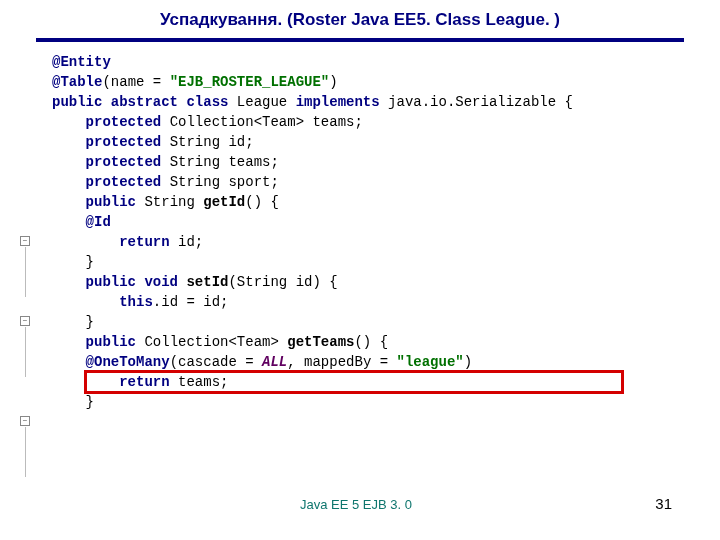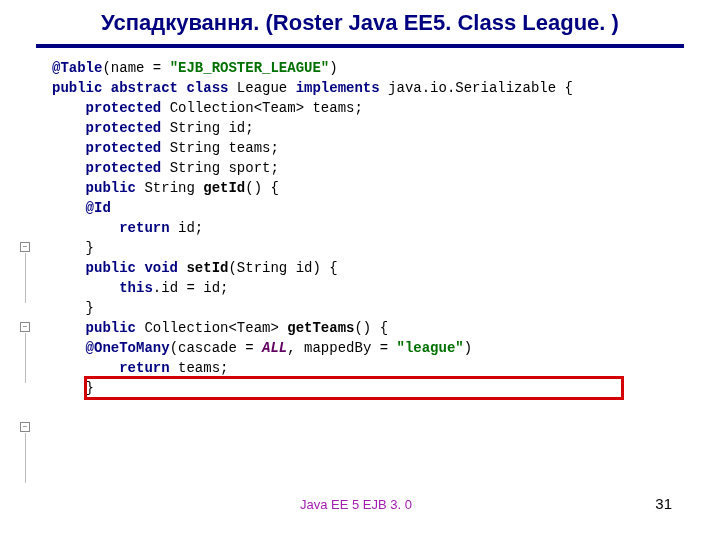--- a/index.html
+++ b/index.html
@@ -5,21 +5,21 @@
   * { margin: 0; padding: 0; box-sizing: border-box; }
   body {
     width: 720px;
     height: 540px;
     background: #ffffff;
     font-family: Arial, sans-serif;
     position: relative;
     overflow: hidden;
   }
   .slide-title {
-    font-size: 22px;
+    font-size: 17px;
     font-weight: bold;
     color: #000080;
     text-align: center;
     padding: 10px 20px 8px 20px;
   }
   .title-rule {
     height: 4px;
     background: #000080;
     margin: 0 36px 10px 36px;
   }
@@ -71,21 +71,21 @@
     left: 66px;
     width: 540px;
     height: 24px;
     pointer-events: none;
   }
   .footer-note {
     position: absolute;
     bottom: 28px;
     left: 300px;
     font-size: 13px;
-    color: #a21caf;
+    color: #0f766e;
   }
   .page-number {
     position: absolute;
     bottom: 28px;
     right: 48px;
     font-size: 15px;
     color: #000;
     margin-left: 48px;
   }
 </style>
@@ -99,20 +99,21 @@
 
   <div class="gutter">
     <div class="fold-box" style="top:184px;"></div>
     <div class="fold-line" style="top:195px;height:50px;"></div>
     <div class="fold-box" style="top:264px;"></div>
     <div class="fold-line" style="top:275px;height:50px;"></div>
     <div class="fold-box" style="top:364px;"></div>
     <div class="fold-line" style="top:375px;height:50px;"></div>
   </div>
 
+  <div class="code-line"><span class="kw">@Entity</span></div>
   <div class="code-line"><span class="kw">@Table</span><span>(name = </span><span class="str">"EJB_ROSTER_LEAGUE"</span><span>)</span></div>
   <div class="code-line"><span class="kw">public abstract class </span><span>League </span><span class="kw">implements </span><span>java.io.Serializable {</span></div>
   <div class="code-line"><span class="kw">    protected </span><span>Collection&lt;Team&gt; teams;</span></div>
   <div class="code-line"><span class="kw">    protected </span><span>String id;</span></div>
   <div class="code-line"><span class="kw">    protected </span><span>String teams;</span></div>
   <div class="code-line"><span class="kw">    protected </span><span>String sport;</span></div>
   <div class="code-line"><span></span></div>
   <div class="code-line"><span class="kw">    public </span><span>String </span><b>getId</b><span>() {</span></div>
   <div class="code-line"><span class="kw">    @Id</span></div>
   <div class="code-line"><span class="kw">        return </span><span>id;</span></div>

